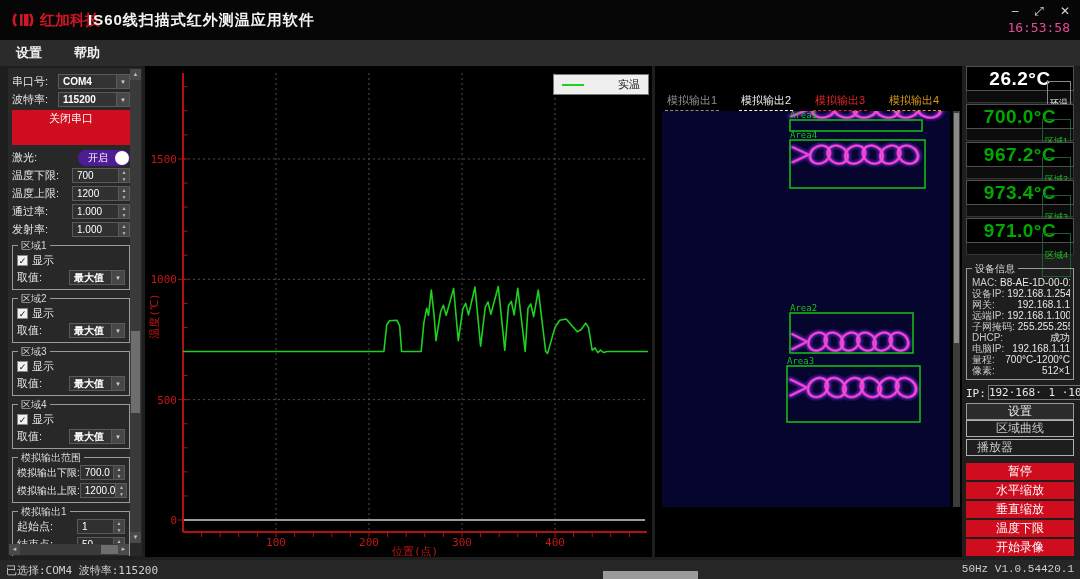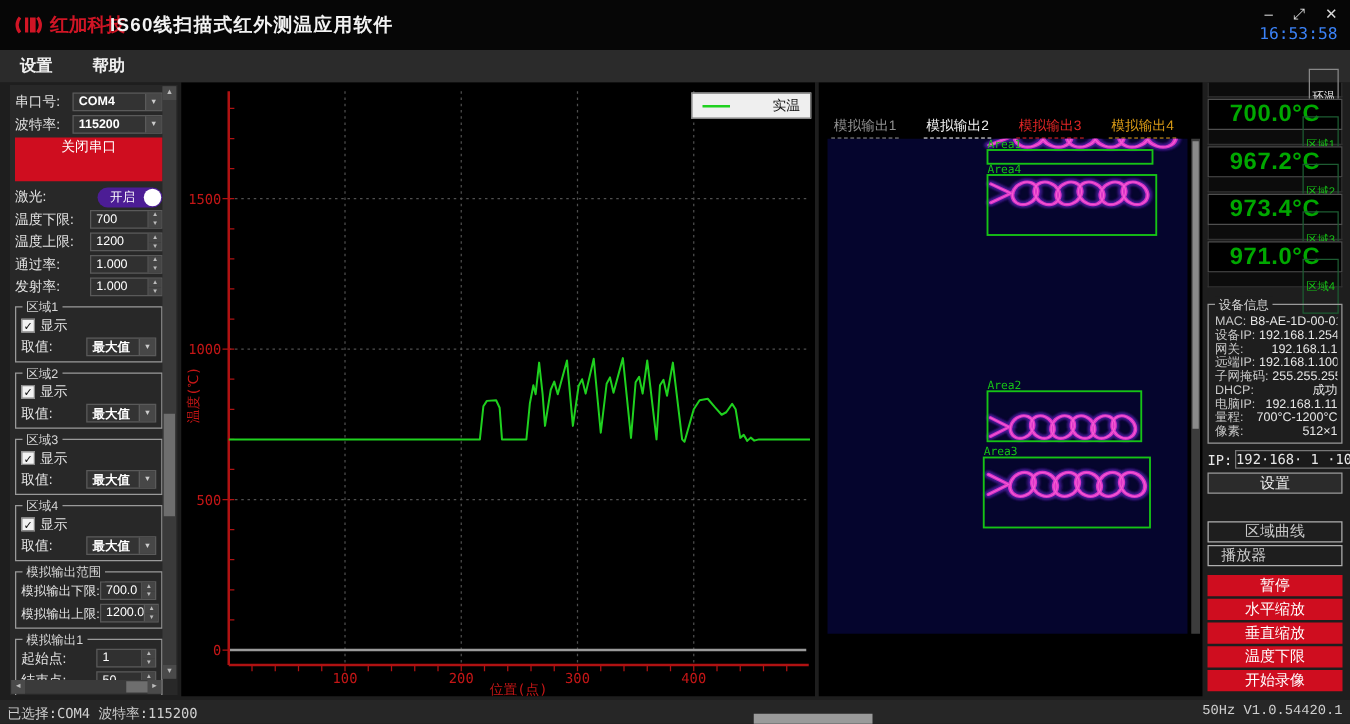--- a/index.html
+++ b/index.html
@@ -6,21 +6,21 @@
   html,body { width:1080px; height:579px; overflow:hidden; background:#1b1b1b;
     font-family:"Liberation Sans","DejaVu Sans",sans-serif; color:#e0e0e0; }
 
   
   #titlebar { position:absolute; left:0; top:0; width:1080px; height:40px; background:#060606; }
   #brand { position:absolute; left:12px; top:9px; display:flex; align-items:center; gap:6px; }
   #brand-text { color:#d01525; font-weight:bold; font-size:15px; }
   #app-title { position:absolute; left:88px; top:11px; color:#f2f2f2; font-size:15px; font-weight:bold; letter-spacing:1px; }
   #win-controls { position:absolute; right:10px; top:4px; display:flex; gap:16px; color:#d8d8d8; font-size:12px; }
   #win-controls span { cursor:default; }
-  #clock { position:absolute; right:10px; top:20px; color:#3b82f6; font-size:13px; font-family:"DejaVu Sans Mono",monospace; }
+  #clock { position:absolute; right:10px; top:20px; color:#ec4899; font-size:13px; font-family:"DejaVu Sans Mono",monospace; }
 
   
   #menubar { position:absolute; left:0; top:40px; width:1080px; height:26px; background:#2b2b2b; display:flex; align-items:center; }
   .menu-item { padding:0 16px; font-size:13px; font-weight:bold; color:#f0f0f0; }
   #workspace { position:absolute; left:0; top:66px; width:1080px; height:494px; background:#1e1e1e; }
 
   
   #sidebar { position:absolute; left:8px; top:68px; width:134px; height:488px; background:#282828; overflow:hidden; }
   #sidebar-content { position:absolute; left:4px; top:6px; width:118px; }
   .srow { display:flex; align-items:center; justify-content:space-between; height:15px; margin-bottom:3px; }
@@ -429,20 +429,21 @@
     <text x="125" y="253" font-size="9" fill="#16c316">Area3</text>
     <rect x="125" y="255" width="133" height="56" fill="none" stroke="#16c316" stroke-width="1.5"></rect>
   </svg>
   <div id="thermal-scroll">
       <div class="thumb"></div>
     </div>
 </div>
 
 <div id="right-panel">
   <div>
+    <div class="reading-value ambient">26.2°C</div>
     <div class="reading-label-row"><span class="reading-label ambient">环温</span></div>
   </div>
   <div>
     <div class="reading-value">700.0°C</div>
     <div class="reading-label-row"><span class="reading-label">区域1</span></div>
   </div>
   <div>
     <div class="reading-value">967.2°C</div>
     <div class="reading-label-row"><span class="reading-label">区域2</span></div>
   </div>

